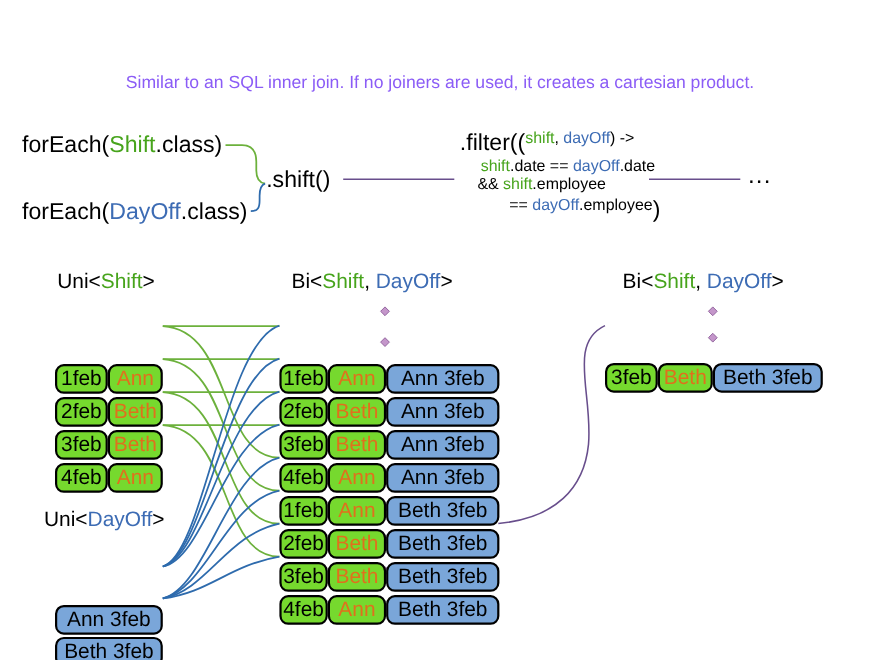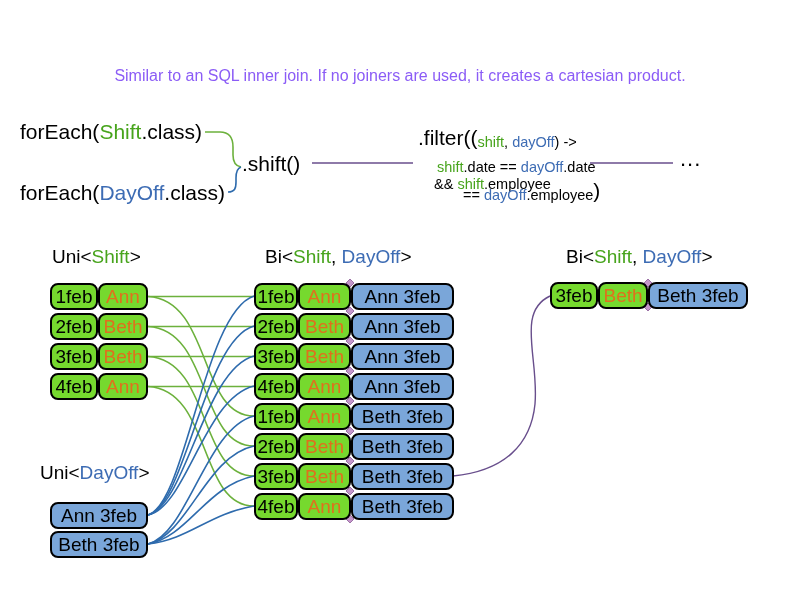--- a/index.html
+++ b/index.html
@@ -7,33 +7,33 @@
     position:relative;width:800px;height:600px;background:#ffffff;overflow:hidden;
     font-family:"Liberation Sans",sans-serif;color:#000;
   }
   .abs{position:absolute;}
   
   .title{top:20px;left:0;width:800px;text-align:center;font-size:36px;letter-spacing:-0.5px;color:#0a0a0a;white-space:nowrap;}
   .subtitle{top:67px;left:0;width:800px;text-align:center;font-size:16px;color:#8b5cf6;white-space:nowrap;}
   
   .code{font-size:21px;white-space:nowrap;}
   .code-sm{font-size:14.5px;white-space:nowrap;}
-  .baseline{display:flex;align-items:flex-end;}
+  .baseline{display:flex;align-items:flex-start;}
   .big{font-size:21px;}
-  .g{color:var(--class_green);margin-top:16px;}
+  .g{color:var(--class_green);}
   .b{color:var(--class_blue);}
   .ellipsis{font-size:22px;letter-spacing:1px;}
   
   .stream-label{font-size:19px;white-space:nowrap;}
   
   .row{position:absolute;display:flex;}
   .cell{
     height:27px;box-sizing:border-box;border:2px solid #000;border-radius:8px;
     display:flex;align-items:center;justify-content:center;
-    font-size:19px;white-space:nowrap;
+    font-size:19px;white-space:nowrap;margin-top:48px;
   }
   .cell.green{background:var(--box_green);}
   .cell.blue{background:var(--box_blue);}
   .left-col .date{width:48px;}
   .left-col .name{width:50px;color:var(--name_orange);}
   .mid-col .date{width:44px;}
   .mid-col .name{width:53px;color:var(--name_orange);}
   .mid-col .pair{width:103px;}
   .right-col .date{width:48px;}
   .right-col .name{width:50px;color:var(--name_orange);}

